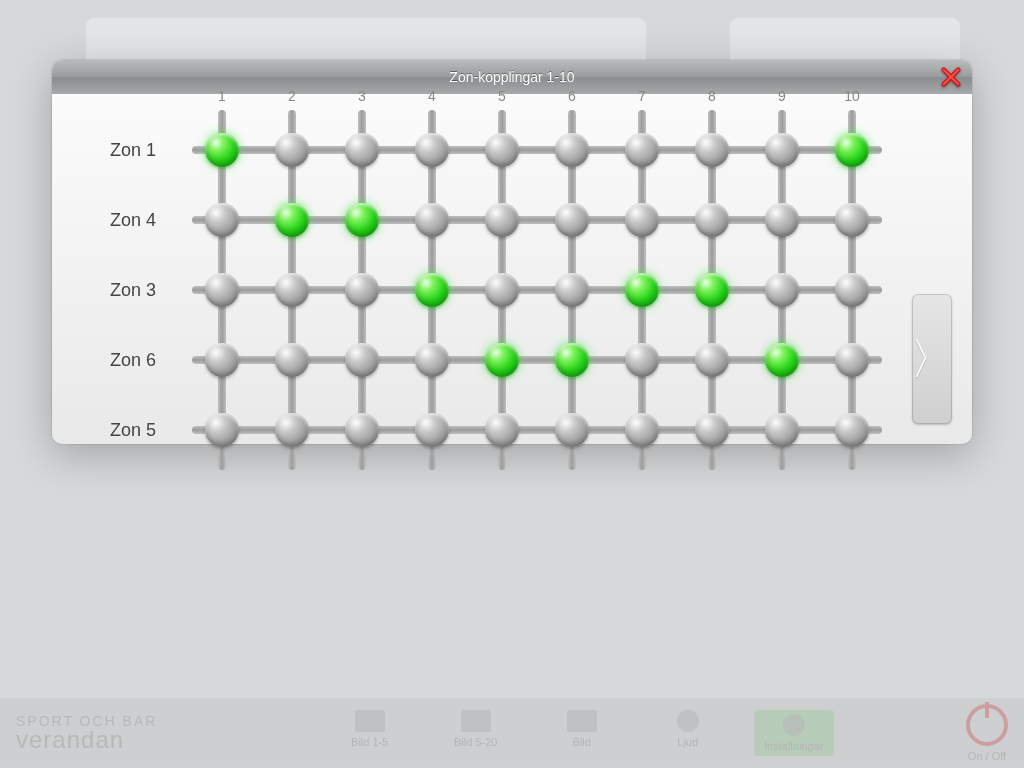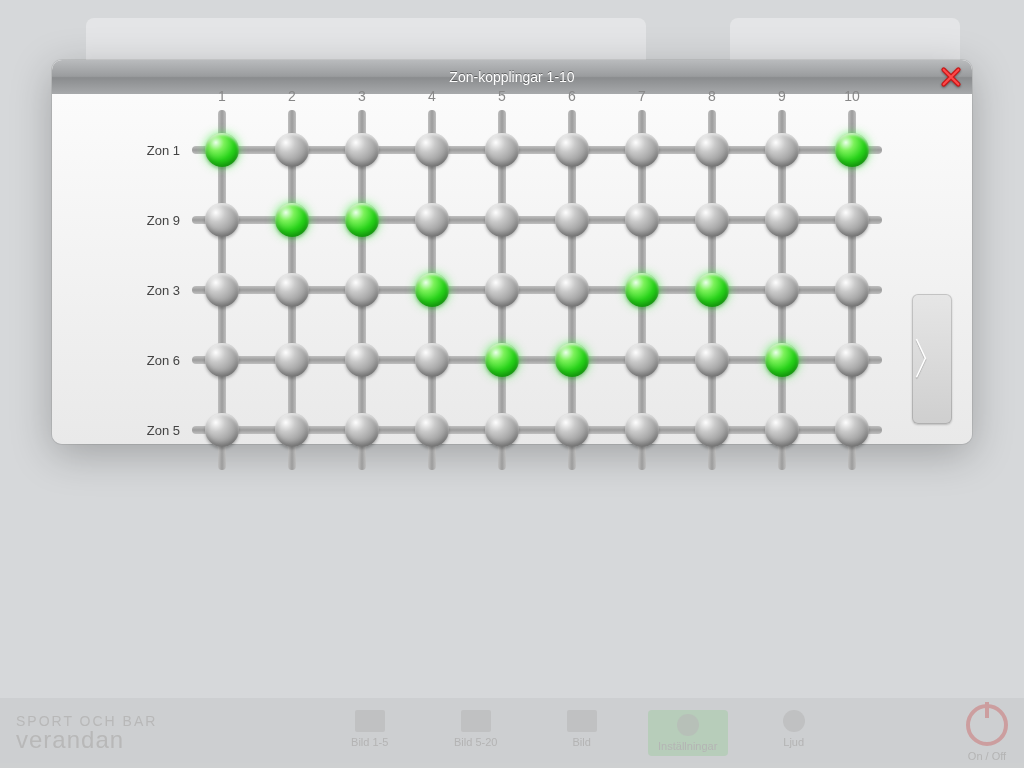--- a/index.html
+++ b/index.html
@@ -29,21 +29,21 @@
   .modal-body{position:relative;padding:16px 70px 20px 100px;height:calc(100% - 34px);box-sizing:border-box}
   .section-title{text-align:center;font-size:18px;color:#000;margin:0 0 10px}
 
   
   .grid-wrap{position:relative;width:690px;height:360px;margin-left:40px}
   
   .row-guide{position:absolute;left:0;width:100%;height:8px;background:linear-gradient(#bfbfbf,#9c9c9c 50%,#bfbfbf);border-radius:4px}
   .col-guide{position:absolute;top:0;height:100%;width:8px;background:linear-gradient(90deg,#bfbfbf,#9c9c9c 50%,#bfbfbf);border-radius:4px}
 
   .col-label{position:absolute;top:-22px;font-size:14px;color:#888;transform:translateX(-50%)}
-  .row-label{position:absolute;left:-82px;font-size:13px;color:#444;transform:translateY(-50%);width:70px;text-align:right}
+  .row-label{position:absolute;left:-82px;font-size:18px;color:#444;transform:translateY(-50%);width:70px;}
 
   .node{position:absolute;width:34px;height:34px;border-radius:50%;transform:translate(-50%,-50%);cursor:pointer;
     background:radial-gradient(circle at 32% 28%,#fefefe 0%,#c9c9c9 28%,#9f9f9f 62%,#7d7d7d 100%);
     box-shadow:inset 0 -3px 5px rgba(0,0,0,0.25),inset 0 2px 3px rgba(255,255,255,0.7),0 2px 3px rgba(0,0,0,0.25)}
   .node.on{background:radial-gradient(circle at 32% 28%,#eaffea 0%,#7cf25a 24%,#28d41a 55%,#0a9a05 100%);
     box-shadow:inset 0 -3px 6px rgba(0,60,0,0.35),inset 0 2px 3px rgba(255,255,255,0.8),0 0 10px rgba(60,240,60,0.7),0 2px 3px rgba(0,0,0,0.25)}
 
   .next-btn{position:absolute;right:20px;top:200px;width:40px;height:130px;border-radius:6px;cursor:pointer;
     background:linear-gradient(#e6e6e6,#cfcfcf);box-shadow:inset 0 0 0 1px rgba(0,0,0,0.15),0 1px 2px rgba(0,0,0,0.2);
     display:flex;align-items:center;justify-content:center;color:#fff;font-size:44px;text-shadow:0 1px 1px rgba(0,0,0,0.3)}
@@ -65,27 +65,27 @@
           <span>Bild 1-5</span>
         </div>
       <div class="nav-item">
           <div class="ic"></div>
           <span>Bild 5-20</span>
         </div>
       <div class="nav-item">
           <div class="ic"></div>
           <span>Bild</span>
         </div>
+      <div class="nav-item">
+          <div class="ic circle"></div>
+          <span>Ljud</span>
+        </div>
       <div class="nav-item active">
           <div class="ic circle"></div>
           <span>Inställningar</span>
-        </div>
-      <div class="nav-item">
-          <div class="ic circle"></div>
-          <span>Ljud</span>
         </div>
     </div>
     <div class="pw-wrap">
       <div class="power"></div>
       <span>On / Off</span>
     </div>
   </div>
 </div>
 
 <div class="modal">
@@ -96,21 +96,21 @@
         <path d="M4 4 L20 20 M20 4 L4 20" stroke="#c81919" stroke-width="5" stroke-linecap="round"></path>
         <path d="M4 4 L20 20 M20 4 L4 20" stroke="#ff4a4a" stroke-width="2.2" stroke-linecap="round"></path>
       </svg>
     </div>
   </div>
   <div class="modal-body">
     <div class="grid-wrap" id="grid">
         <div class="row-guide" style="top: 36px;"></div>
         <div class="row-label" style="top: 40px;">Zon 1</div>
         <div class="row-guide" style="top: 106px;"></div>
-        <div class="row-label" style="top: 110px;">Zon 9</div>
+        <div class="row-label" style="top: 110px;">Zon 4</div>
         <div class="row-guide" style="top: 176px;"></div>
         <div class="row-label" style="top: 180px;">Zon 3</div>
         <div class="row-guide" style="top: 246px;"></div>
         <div class="row-label" style="top: 250px;">Zon 6</div>
         <div class="row-guide" style="top: 316px;"></div>
         <div class="row-label" style="top: 320px;">Zon 5</div>
         <div class="col-guide" style="left: 26px;"></div>
         <div class="col-label" style="left: 30px;">1</div>
         <div class="col-guide" style="left: 96px;"></div>
         <div class="col-label" style="left: 100px;">2</div>

